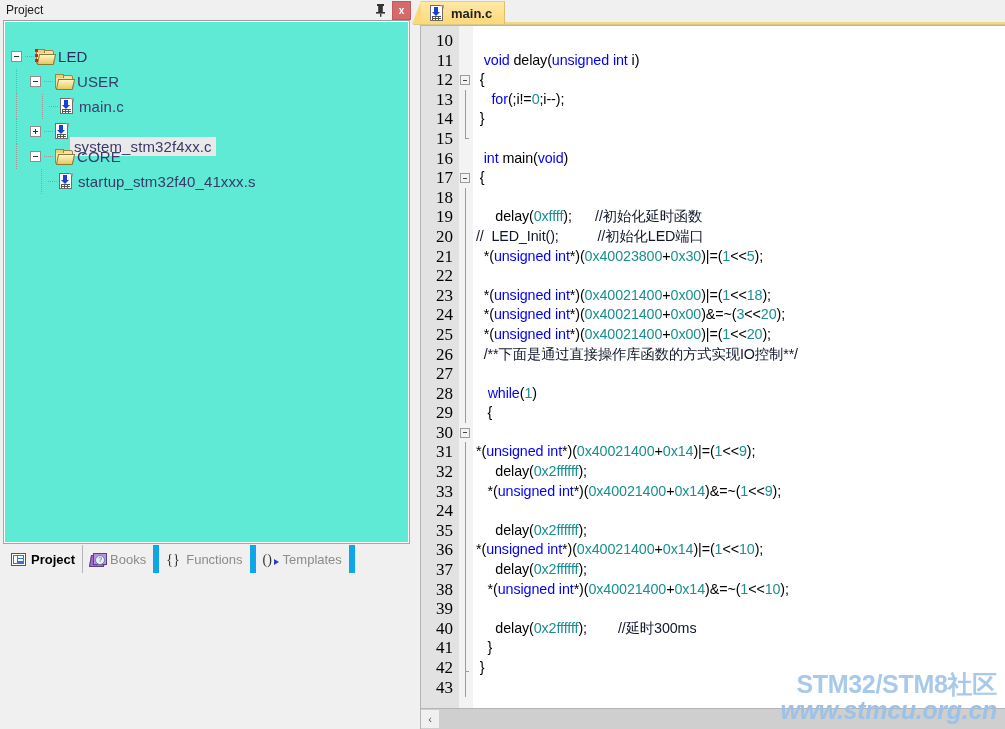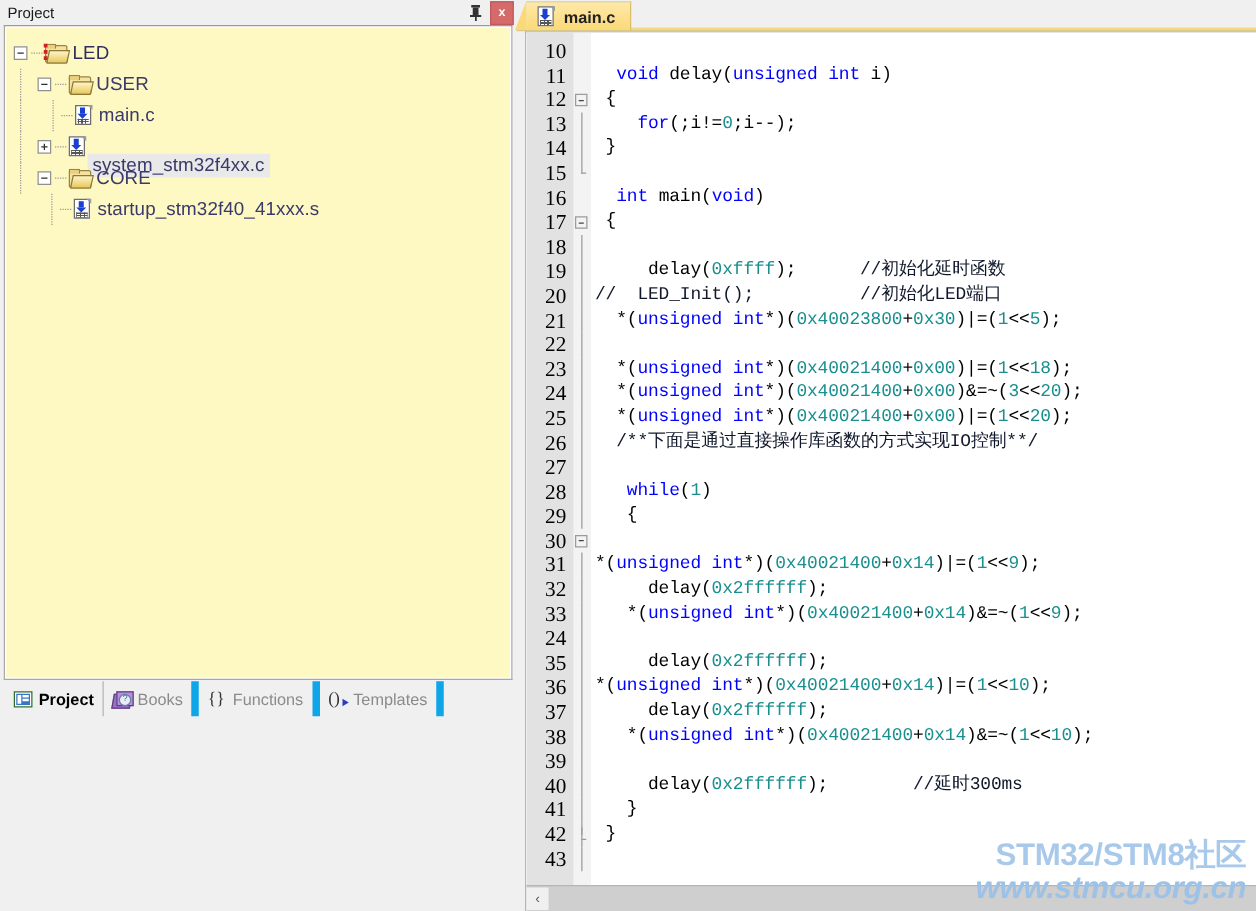--- a/index.html
+++ b/index.html
@@ -71,23 +71,23 @@
     border: 1px solid #a8a8a8;
     border-top: 1px solid #9c9c9c;
     background: #ffffff;
     position: relative;
     overflow: hidden;
     box-shadow: inset 1px 1px 0 #ffffff;
   }
   #tree-inner {
     position: absolute;
     inset: 1px;
-    background: #fef9c3;
+    background: #5eead4;
     overflow: hidden;
-    padding-top: 8px;
+    padding-top: 22px;
     text-align: right;
   }
 
   .tree-row {
     display: flex;
     align-items: center;
     height: 25px;
     font-size: 15px;
     color: #3a3a6a;
     white-space: nowrap;
@@ -434,21 +434,21 @@
     width: 1px; background: #9b9b9b;
   }
   .fm .end::after {
     content:"";
     position:absolute; left:0px; top:9px;
     width:4px; height:1px; background:#9b9b9b;
   }
   .cl {
     height: 19.6px;
     line-height: 19.6px;
-    font-family: Liberation Mono, monospace;
+    font-family: Liberation Sans, sans-serif;
     font-size: 14.3px;
     color: #000000;
     white-space: pre;
     letter-spacing: -0.1px;
   }
   .kw  { color: #0000ff; }
   .num { color: #1a8f8f; }
   .cmt { color: #0f172a; }
 
   #hscroll {

